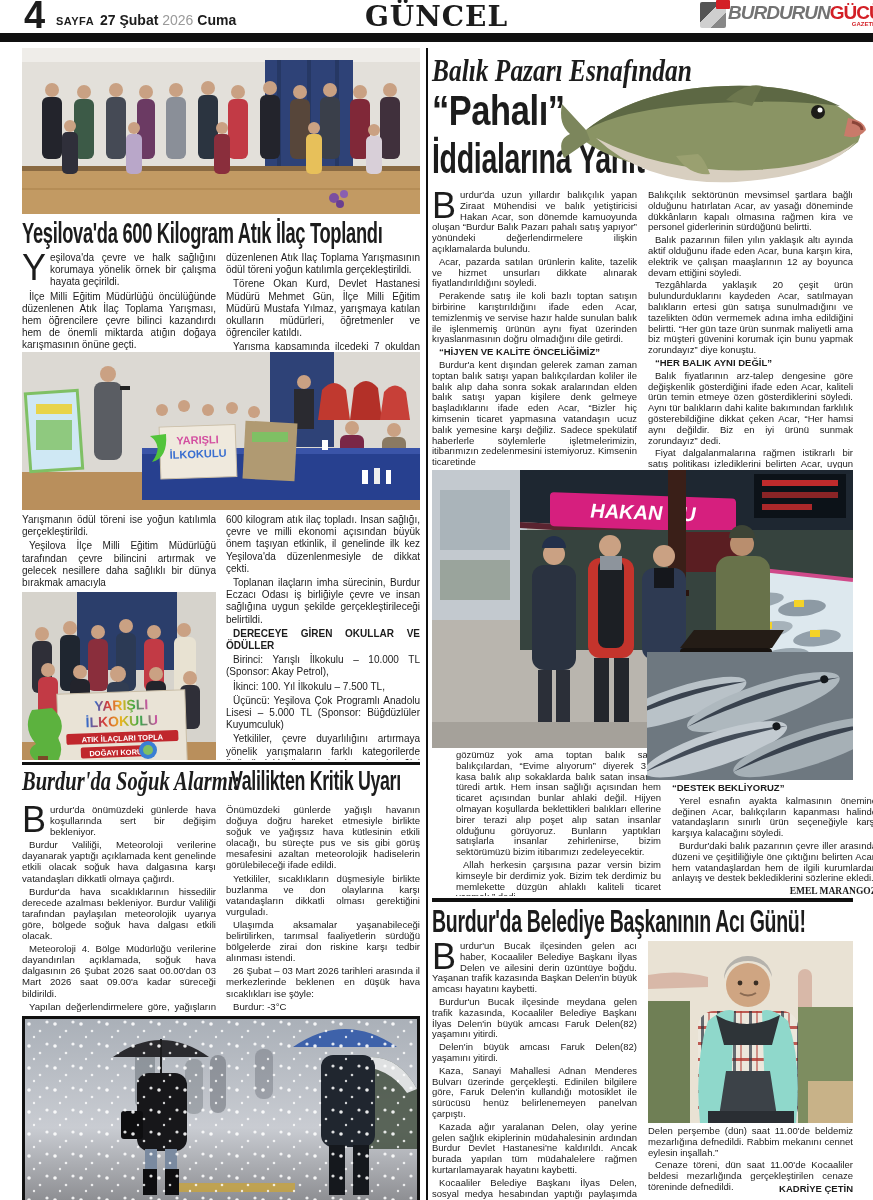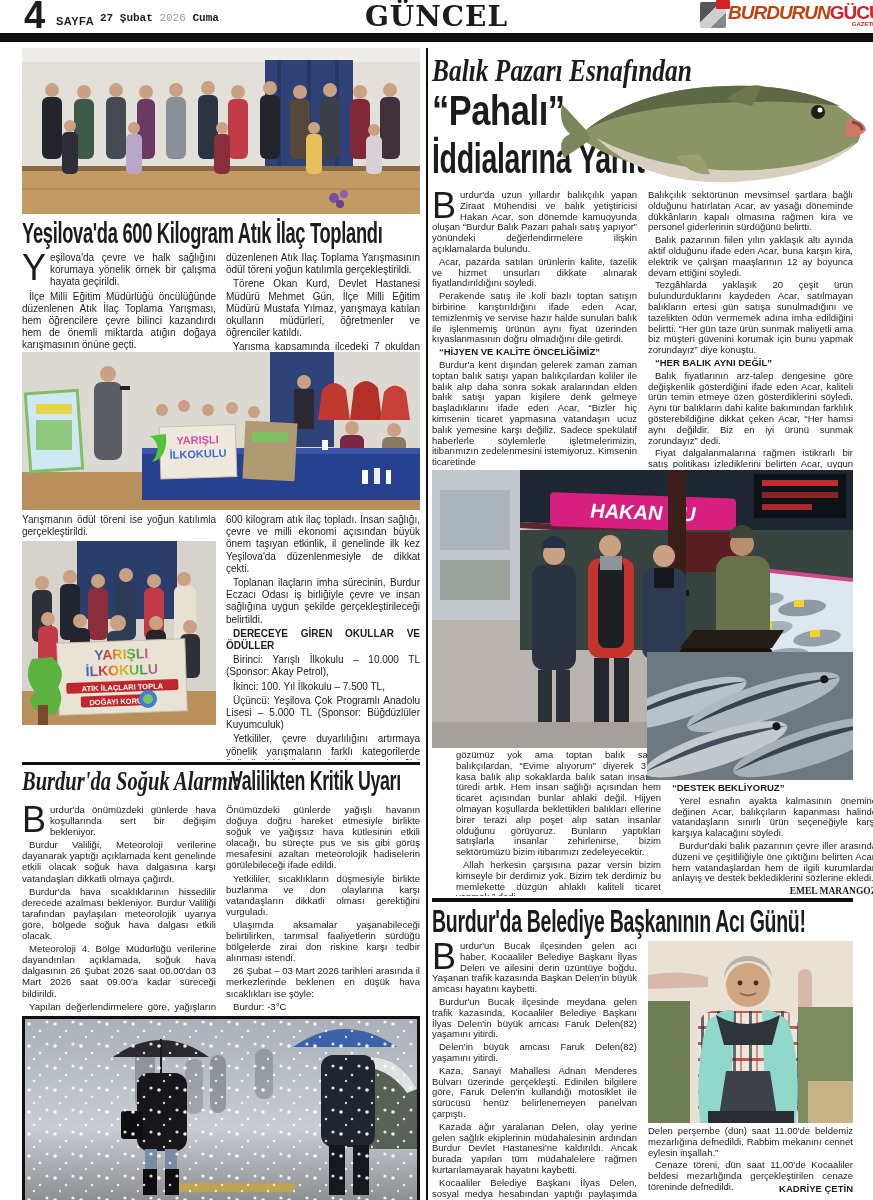--- a/index.html
+++ b/index.html
@@ -2,29 +2,29 @@
 <html><head>
 <meta charset="utf-8">
 <style>
   html,body{margin:0;padding:0;background:#fff;}
   body{width:873px;height:1200px;position:relative;overflow:hidden;
        font-family:"Liberation Sans",sans-serif;color:#1c1c1c;}
   .abs{position:absolute;}
   
   #pgnum{left:24px;top:-6px;font-size:38px;font-weight:800;letter-spacing:-2px;}
   #pglbl{left:56px;top:15px;font-size:11px;font-weight:700;letter-spacing:.5px;}
-  #pgdate{left:100px;top:12px;font-size:11px;font-weight:700;font-family:Liberation Mono, monospace;}
+  #pgdate{left:100px;top:12px;font-size:14px;font-weight:700;}
   #pgdate .yr{color:#9a9a9a;font-weight:400;}
   #section{left:0;top:0;width:873px;text-align:center;font-family:"DejaVu Serif",serif;
            font-weight:900;font-size:28px;letter-spacing:1px;}
   #brand{left:700px;top:2px;display:flex;align-items:flex-start;}
   #brand .ata{width:26px;height:26px;background:linear-gradient(135deg,#555 0 40%,#cfcfcf 40% 70%,#888 70%);
         border-radius:2px;margin-right:2px;position:relative;}
   #brand .flag{position:absolute;right:-4px;top:-2px;width:14px;height:9px;background:#d31f26;border-radius:1px;}
-  #brand .t1{color:#c2410c;font-weight:800;font-size:19px;letter-spacing:-1px;font-style:italic;}
+  #brand .t1{color:#737373;font-weight:800;font-size:19px;letter-spacing:-1px;font-style:italic;}
   #brand .t2{color:#d31f26;font-weight:800;font-size:19px;letter-spacing:-1px;}
   #brand .sub{color:#d31f26;font-size:6px;font-weight:700;display:block;text-align:right;margin-top:-3px;}
   #topbar{left:0;top:33px;width:873px;height:9px;background:#101010;}
   #divider{left:426px;top:48px;width:2px;height:1152px;background:#101010;}
   
   .hl{font-weight:800;white-space:nowrap;transform-origin:0 0;letter-spacing:-.5px;line-height:1;}
   .serifhl{font-family:"Liberation Serif",serif;font-style:italic;font-weight:700;white-space:nowrap;
            transform-origin:0 0;line-height:1;}
   
   .cols{display:flex;gap:10px;}
@@ -184,20 +184,21 @@
   </g>
   <path d="M128 84 q14 10 2 26 q16 -4 14 -28 z" fill="#52c43a"></path>
   <rect x="222" y="70" width="52" height="58" fill="#b09a72" transform="rotate(3 248 99)"></rect>
   <rect x="230" y="80" width="36" height="10" fill="#7fc064"></rect>
 </svg>
 </div>
 
 <div class="abs cols t10" style="left:22px;top:514px;width:398px;height:246px;">
   <div class="col">
     <p class="first">Yarışmanın ödül töreni ise yoğun katılımla gerçekleştirildi.</p>
+    <p>Yeşilova İlçe Milli Eğitim Müdürlüğü tarafından çevre bilincini artırmak ve gelecek nesillere daha sağlıklı bir dünya bırakmak amacıyla</p>
     <div class="ph" style="width:194px;height:184px;margin-top:3px;">
       <svg width="194" height="184" viewBox="0 0 194 184">
         <rect width="194" height="184" fill="#d6d3cc"></rect>
         <rect x="55" y="0" width="100" height="78" fill="#2b3e6b"></rect>
         <rect y="150" width="194" height="34" fill="#b98f5c"></rect>
 
         <g>
           <circle cx="20" cy="42" r="7" fill="#caa183"></circle>
             <rect x="10" y="49" width="20" height="52" rx="6" fill="#2f2f38"></rect>
           <circle cx="48" cy="36" r="7" fill="#caa183"></circle>

